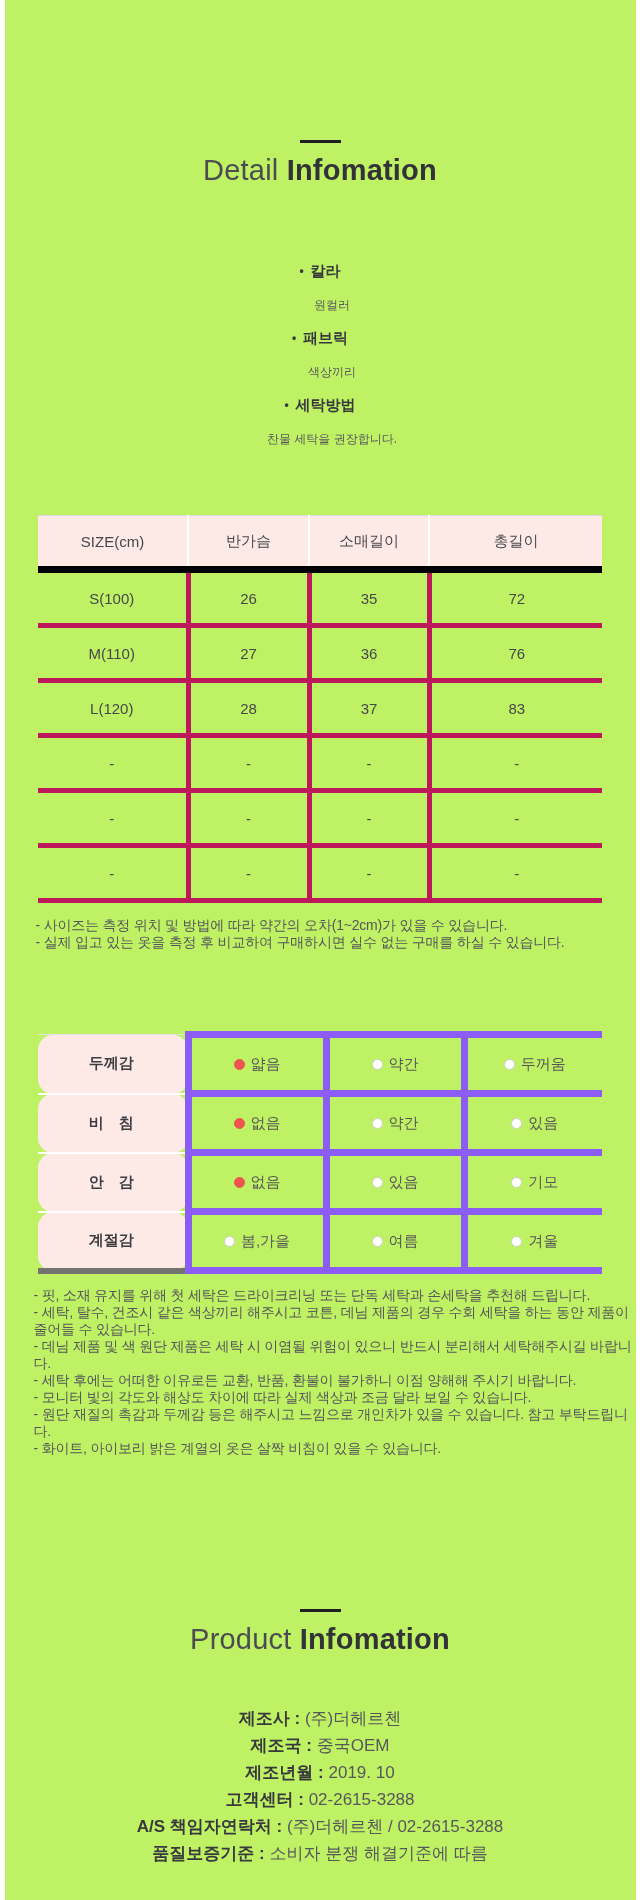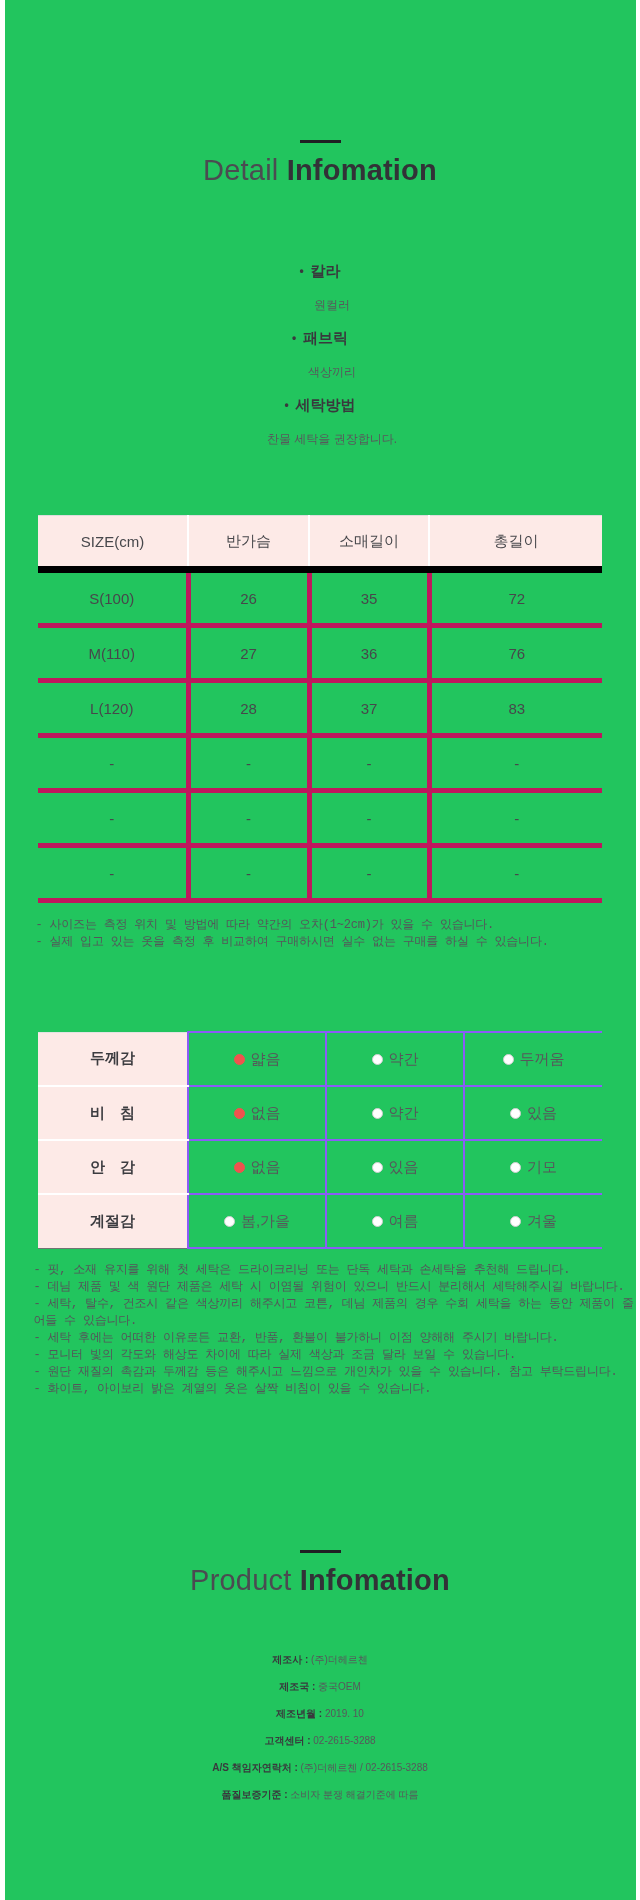--- a/index.html
+++ b/index.html
@@ -1,18 +1,18 @@
 <!DOCTYPE html>
 <html><head>
 <meta charset="utf-8">
 <style>
   html,body { margin:0; padding:0; background:#fff; }
   .page {
     position:relative; width:631px; height:1900px; margin:0 auto;
-    background:#22c55e; overflow:hidden;
+    background:#bef264; overflow:hidden;
     font-family:"Liberation Sans","DejaVu Sans",sans-serif;
     color:#555;
   }
   
   .divider { width:41px; height:3px; background:#1f1f23; margin:0 auto; }
   .divider.first { margin-top:140px; }
   .divider.second { margin-top:152px; }
   .section-title { margin-top:11px; text-align:center; font-size:29px; color:#404046; letter-spacing:0.2px; }
   .t-light { font-weight:400; color:#4b4b51; }
   .t-bold { font-weight:700; color:#323237; }
@@ -34,41 +34,41 @@
   .size-table th {
     background:#fdeae7; border-top:1px solid #dcdcdc; border-bottom:7px solid #000000;
     border-left:2px solid #ffffff;
   }
   .size-table th:first-child { border-left:none; }
   .size-table td { border:5px solid #be185d; }
   .size-table td:first-child { border-left:none; }
   .size-table td:last-child { border-right:none;margin-left:44px; }
 
   .notes { margin:14px 0 0 31px; }
-  .note-line { font-size:12px; color:#55555a; line-height:17px; letter-spacing:-0.2px;font-family:Liberation Mono, monospace; }
+  .note-line { font-size:14px; color:#55555a; line-height:17px; letter-spacing:-0.2px; }
 
   
   .prop-table { width:564px; margin:80px auto 0 auto; }
-  .prop-table td { height:52px; text-align:center; vertical-align:middle; padding:0; border:2px solid #8b5cf6; }
+  .prop-table td { height:52px; text-align:center; vertical-align:middle; padding:0; border:7px solid #8b5cf6; }
   .prop-table td:first-child { border-left:none; }
   .prop-table td:last-child { border-right:none; }
   .prop-table .label-cell {
     background:#fdeae7; font-size:15px; font-weight:700; color:#3c3c40;
-    border-right:1px solid #e3e3e3; border-bottom:2px solid #ffffff; border-top:none;
+    border-right:1px solid #e3e3e3; border-bottom:2px solid #ffffff; border-top:none;border-radius:15px;
   }
   .prop-table tr:first-child .label-cell { border-top:1px solid #e3e3e3; }
-  .prop-table tr:last-child .label-cell { border-bottom:1px solid #737373; }
+  .prop-table tr:last-child .label-cell { border-bottom:6px solid #737373; }
   .opt { display:inline-flex; align-items:center; justify-content:center; font-size:15px; color:#57575b; }
   .radio { width:9px; height:9px; border-radius:50%; border:1px solid #cfcfcf; background:#fff; margin-right:6px; flex:none; }
   .radio.sel { background:#ef534e; border-color:#ef534e; }
   .care-notes { margin:13px 0 0 29px; }
 
   
   .pinfo { margin-top:49px; text-align:center; }
-  .pinfo-line { font-size:10px; line-height:27px; color:#57575b; }
+  .pinfo-line { font-size:17px; line-height:27px; color:#57575b; }
   .pinfo-label { font-weight:700; color:#39393d; }
 </style>
 </head>
 <body>
 
 <div class="page">
 
   <div class="divider first"></div>
   <div class="section-title">
     <span class="t-light">Detail</span>
@@ -216,22 +216,22 @@
           <td><span class="opt">
               <span class="radio"></span>
               <span>겨울</span>
             </span></td>
         </tr>
       </tbody>
   </table>
 
   <div class="notes care-notes" id="care-notes">
       <div class="note-line">- 핏, 소재 유지를 위해 첫 세탁은 드라이크리닝 또는 단독 세탁과 손세탁을 추천해 드립니다.</div>
+      <div class="note-line">- 세탁, 탈수, 건조시 같은 색상끼리 해주시고 코튼, 데님 제품의 경우 수회 세탁을 하는 동안 제품이 줄어들 수 있습니다.</div>
       <div class="note-line">- 데님 제품 및 색 원단 제품은 세탁 시 이염될 위험이 있으니 반드시 분리해서 세탁해주시길 바랍니다.</div>
-      <div class="note-line">- 세탁, 탈수, 건조시 같은 색상끼리 해주시고 코튼, 데님 제품의 경우 수회 세탁을 하는 동안 제품이 줄어들 수 있습니다.</div>
       <div class="note-line">- 세탁 후에는 어떠한 이유로든 교환, 반품, 환불이 불가하니 이점 양해해 주시기 바랍니다.</div>
       <div class="note-line">- 모니터 빛의 각도와 해상도 차이에 따라 실제 색상과 조금 달라 보일 수 있습니다.</div>
       <div class="note-line">- 원단 재질의 촉감과 두께감 등은 해주시고 느낌으로 개인차가 있을 수 있습니다. 참고 부탁드립니다.</div>
       <div class="note-line">- 화이트, 아이보리 밝은 계열의 옷은 살짝 비침이 있을 수 있습니다.</div>
     </div>
 
   <div class="divider second"></div>
   <div class="section-title">
     <span class="t-light">Product</span>
     <span class="t-bold">Infomation</span>

